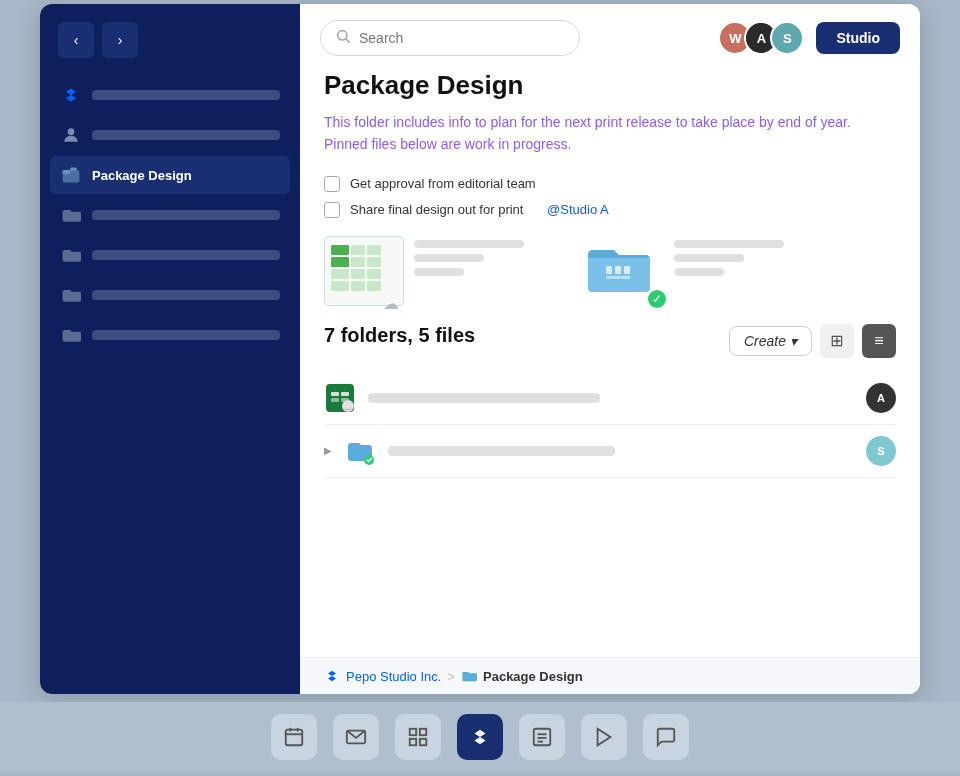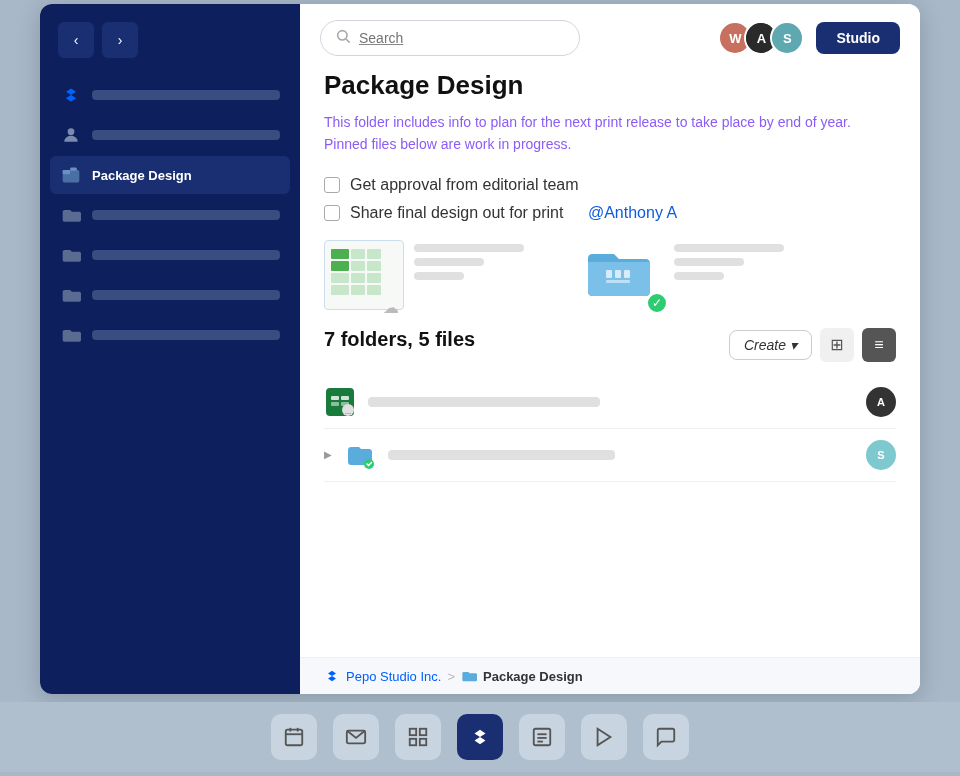--- a/index.html
+++ b/index.html
@@ -128,21 +128,20 @@
       flex-shrink: 0;
     }
 
     .search-input {
       border: none;
       outline: none;
       font-size: 14px;
       color: #888;
       background: transparent;
       width: 100%;
-      text-decoration: underline;
     }
 
     .topbar-right {
       display: flex;
       align-items: center;
       gap: 12px;
     }
 
     .avatars {
       display: flex;
@@ -196,21 +195,21 @@
       display: flex;
       flex-direction: column;
       gap: 10px;
       margin-bottom: 18px;
     }
 
     .checklist-item {
       display: flex;
       align-items: center;
       gap: 10px;
-      font-size: 16px;
+      font-size: 13px;
       color: #333;
     }
 
     .checkbox {
       width: 16px;
       height: 16px;
       border: 1.5px solid #aaa;
       border-radius: 3px;
       flex-shrink: 0;
     }
@@ -582,21 +581,21 @@
       <p class="folder-description">This folder includes info to plan for the next print release to take place by end of year. Pinned files below are work in progress.</p>
 
       <div class="checklist">
         <div class="checklist-item">
           <div class="checkbox"></div>
           <span>Get approval from editorial team</span>
         </div>
         <div class="checklist-item">
           <div class="checkbox"></div>
           <span>Share final design out for print</span>&nbsp;
-          <span class="mention">@Anthony A</span>
+          <span class="mention">@Studio A</span>
         </div>
       </div>
 
       <div class="file-previews">
 
         <div class="file-preview">
           <div class="spreadsheet-thumb">
             <div class="spreadsheet-grid">
               <div class="grid-cell header"></div>
               <div class="grid-cell"></div>

